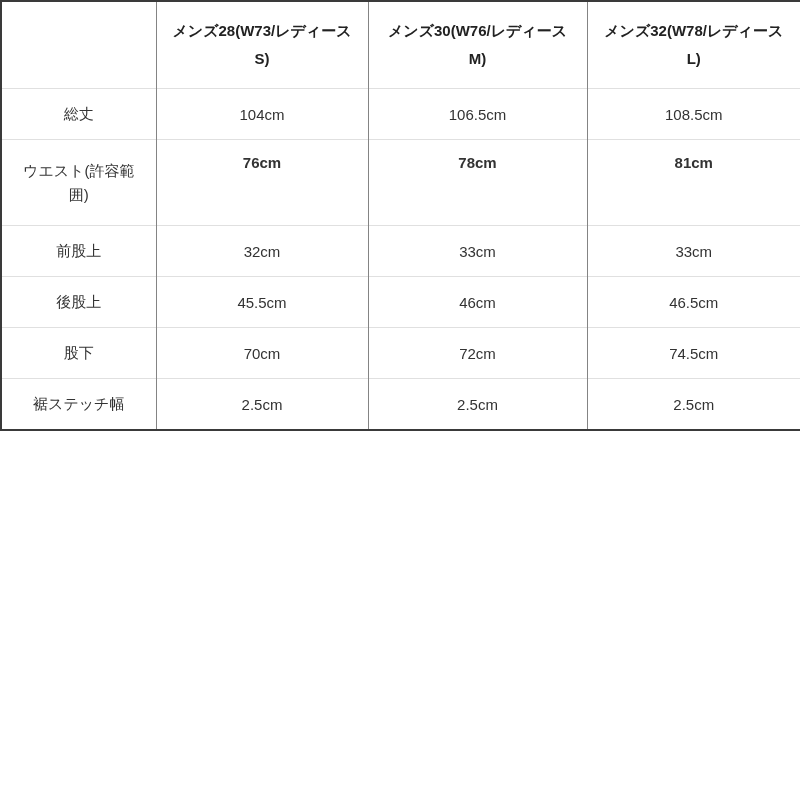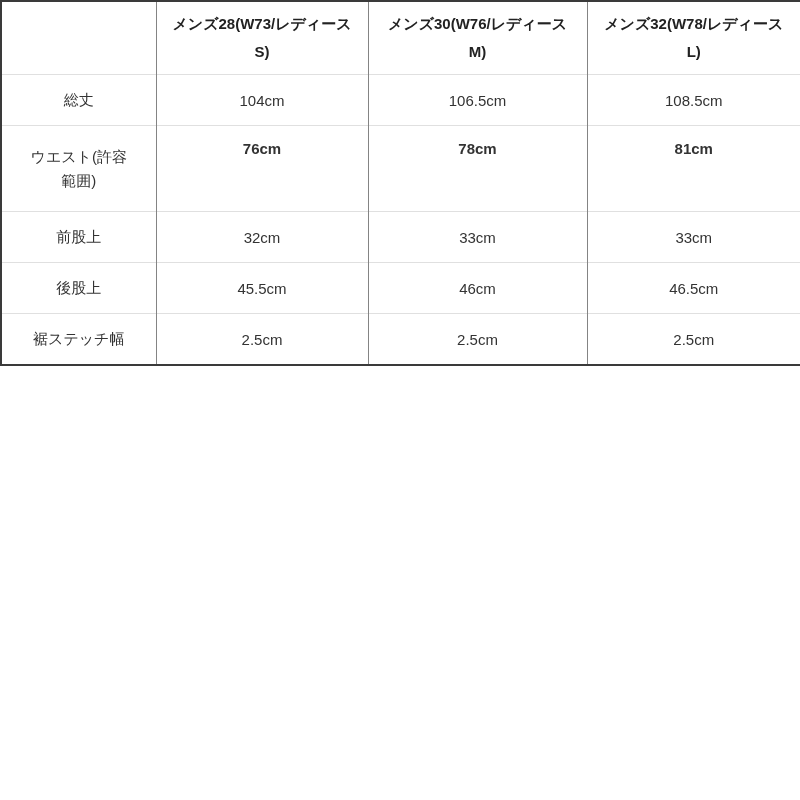--- a/index.html
+++ b/index.html
@@ -28,32 +28,32 @@
     vertical-align: middle;
     overflow: hidden;
   }
   .size-table thead th {
     border-top: none;
     height: 68px;
     font-size: 15px;
     font-weight: bold;
     color: #222222;
     line-height: 1.85;
-    padding: 2px 14px;
+    padding: 9px 14px;
     margin-top: 6px;
   }
   .size-table tbody td {
     height: 46px;
     font-size: 15px;
     font-weight: normal;
     color: #333333;
     padding: 1px 6px;
   }
   .size-table td.row-label {
-    padding: 2px 25px;
+    padding: 2px 18px;
     line-height: 1.6;
   }
   .size-table tr.tall td {
     height: 70px;
   }
   .size-table tr.tall td.v-top {
     vertical-align: top;
     padding-top: 14px;
     font-weight: bold;
   }
@@ -95,19 +95,25 @@
       <td>33cm</td>
       <td>33cm</td>
     </tr>
     <tr>
       <td class="row-label">後股上</td>
       <td>45.5cm</td>
       <td>46cm</td>
       <td>46.5cm</td>
     </tr>
     <tr>
+      <td class="row-label">股下</td>
+      <td>70cm</td>
+      <td>72cm</td>
+      <td>74.5cm</td>
+    </tr>
+    <tr>
       <td class="row-label">裾ステッチ幅</td>
       <td>2.5cm</td>
       <td>2.5cm</td>
       <td>2.5cm</td>
     </tr>
   </tbody>
 </table>
 
 </body></html>

